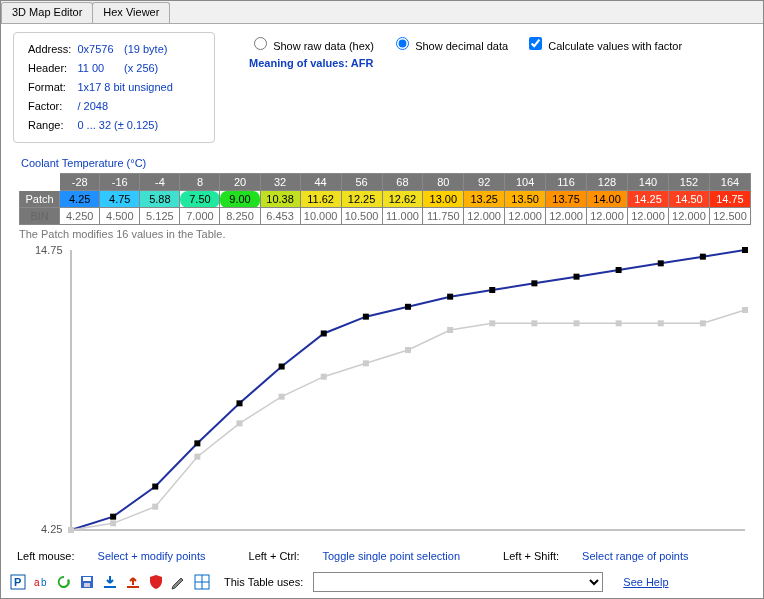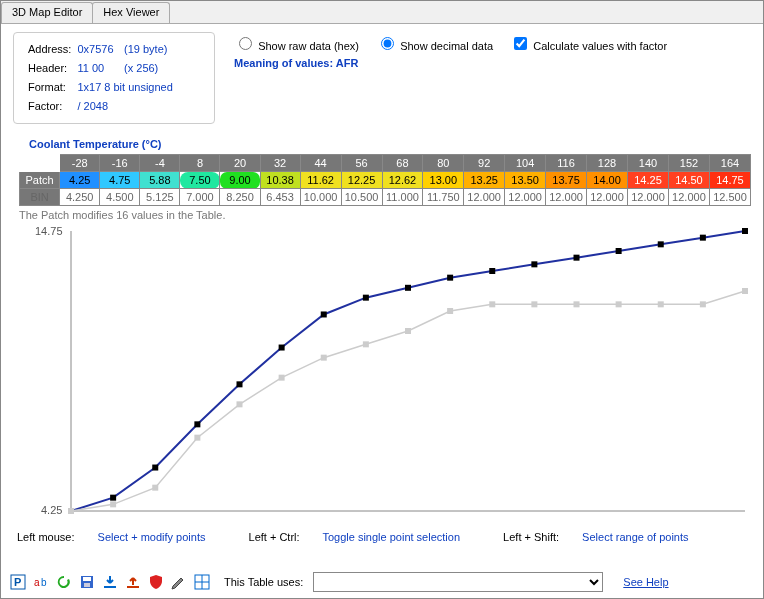--- a/index.html
+++ b/index.html
@@ -5,25 +5,25 @@
 html,body{margin:0;padding:0;font-family:Tahoma,Arial,sans-serif;font-size:11px;color:#000;background:#fff}
 .window{width:764px;height:599px;border:1px solid #888;box-sizing:border-box;position:relative;background:#fff;overflow:hidden}
 .tabs{display:flex;border-bottom:1px solid #aaa;background:#f0f0f0;height:22px}
 .tab{padding:3px 10px 2px;border:1px solid #aaa;border-bottom:none;background:#eee;margin-right:-1px;cursor:pointer;border-radius:3px 3px 0 0;margin-top:1px}
 .tab.active{background:#fff;border-bottom:1px solid #fff;margin-bottom:-1px;font-weight:normal}
 .content{padding:8px 12px}
 .info-box{border:1px solid #ccc;border-radius:4px;padding:6px 10px;display:inline-block;vertical-align:top;width:180px;line-height:17px}
 .info-box td{padding:0 2px;font-size:11px;white-space:nowrap}
 .info-box .lbl{color:#000}
 .info-box .val{color:#1040c0}
-.opts{display:inline-block;vertical-align:top;margin-left:16px;margin-top:2px}
+.opts{display:inline-block;vertical-align:top;margin-left:31px;margin-top:2px}
 .opts label{margin-right:14px;cursor:pointer}
 .opts .row{margin-bottom:4px}
 .meaning{color:#1040c0;font-weight:bold;margin-top:4px}
-.title{color:#1040c0;font-weight:bold;margin:14px 0 4px 16px}
+.title{color:#1040c0;font-weight:normal;margin:14px 0 4px 8px}
 .tbl{border-collapse:collapse;margin-left:6px}
 .tbl td{border:1px solid #888;text-align:center;font-size:11px;width:41px;height:16px;padding:0}
 .tbl .axis td{background:#777;color:#fff;font-weight:normal}
 .tbl .rowlbl{background:#777;color:#fff;width:40px}
 .tbl .bin-row td{color:#666}
 .note{color:#777;margin:3px 0 2px 6px}
 .chart-wrap{position:relative;margin-left:22px;margin-top:0}
 svg{display:block}
 .hints{margin:8px 0 8px 4px}
 .hints span{margin-right:20px}
@@ -58,20 +58,24 @@
               <td class="val">11 00</td>
               <td class="val">(x 256)</td>
             </tr>
       <tr>
               <td class="lbl">Format:</td>
               <td class="val" colspan="2">1x17   8 bit   unsigned</td>
             </tr>
       <tr>
               <td class="lbl">Factor:</td>
               <td class="val" colspan="2">/ 2048</td>
+            </tr>
+      <tr>
+              <td class="lbl">Range:</td>
+              <td class="val" colspan="2">0 ... 32  (± 0.125)</td>
             </tr>
     </tbody>
         </table>
   </div>
   <div class="opts">
     <div class="row">
       <label><input type="radio" name="disp" style=""> <span>Show raw data (hex)</span></label>
       <label><input type="radio" name="disp" checked="" style=""> <span>Show decimal data</span></label>
       <label><input type="checkbox" checked="" style=""> <span>Calculate values with factor</span></label>
     </div>

